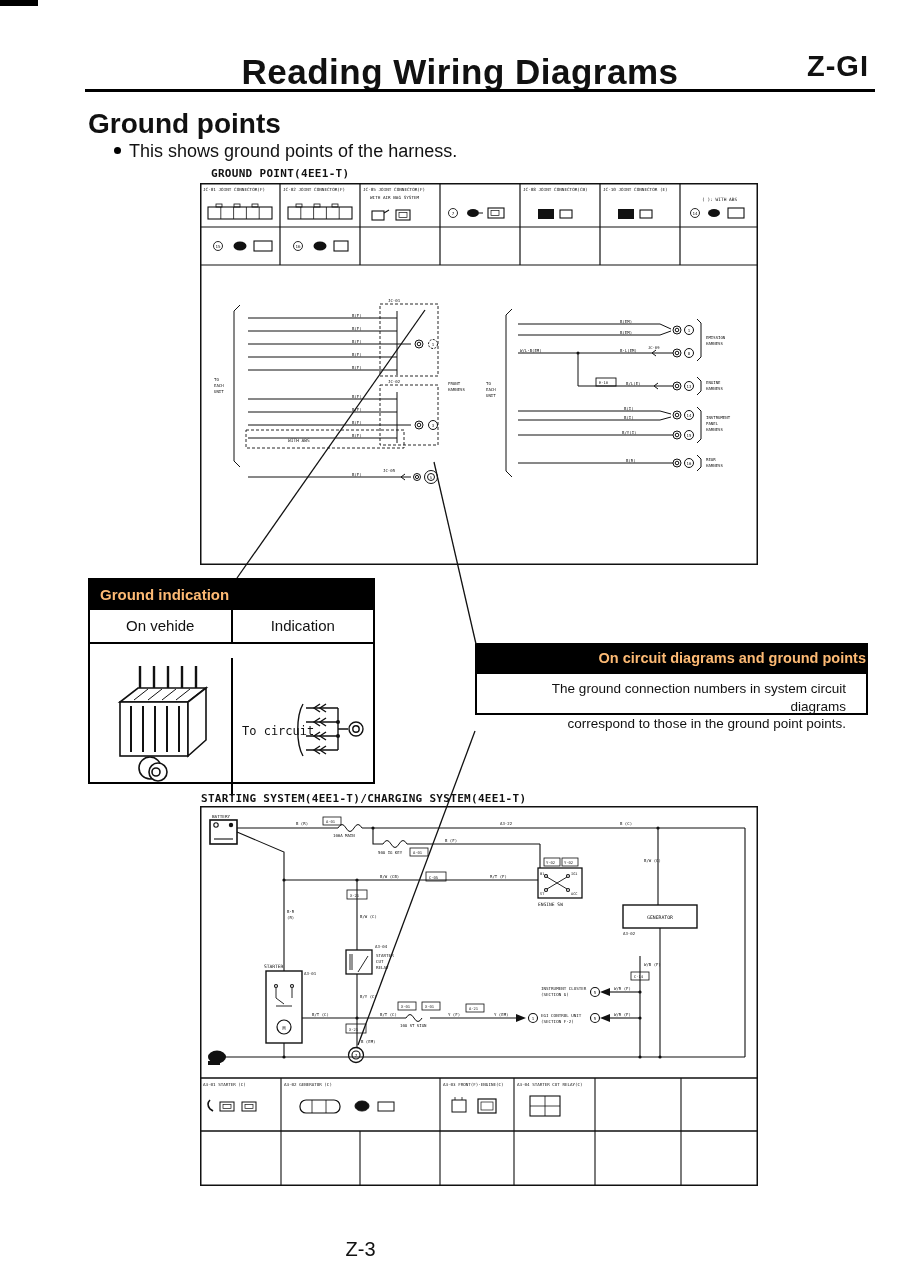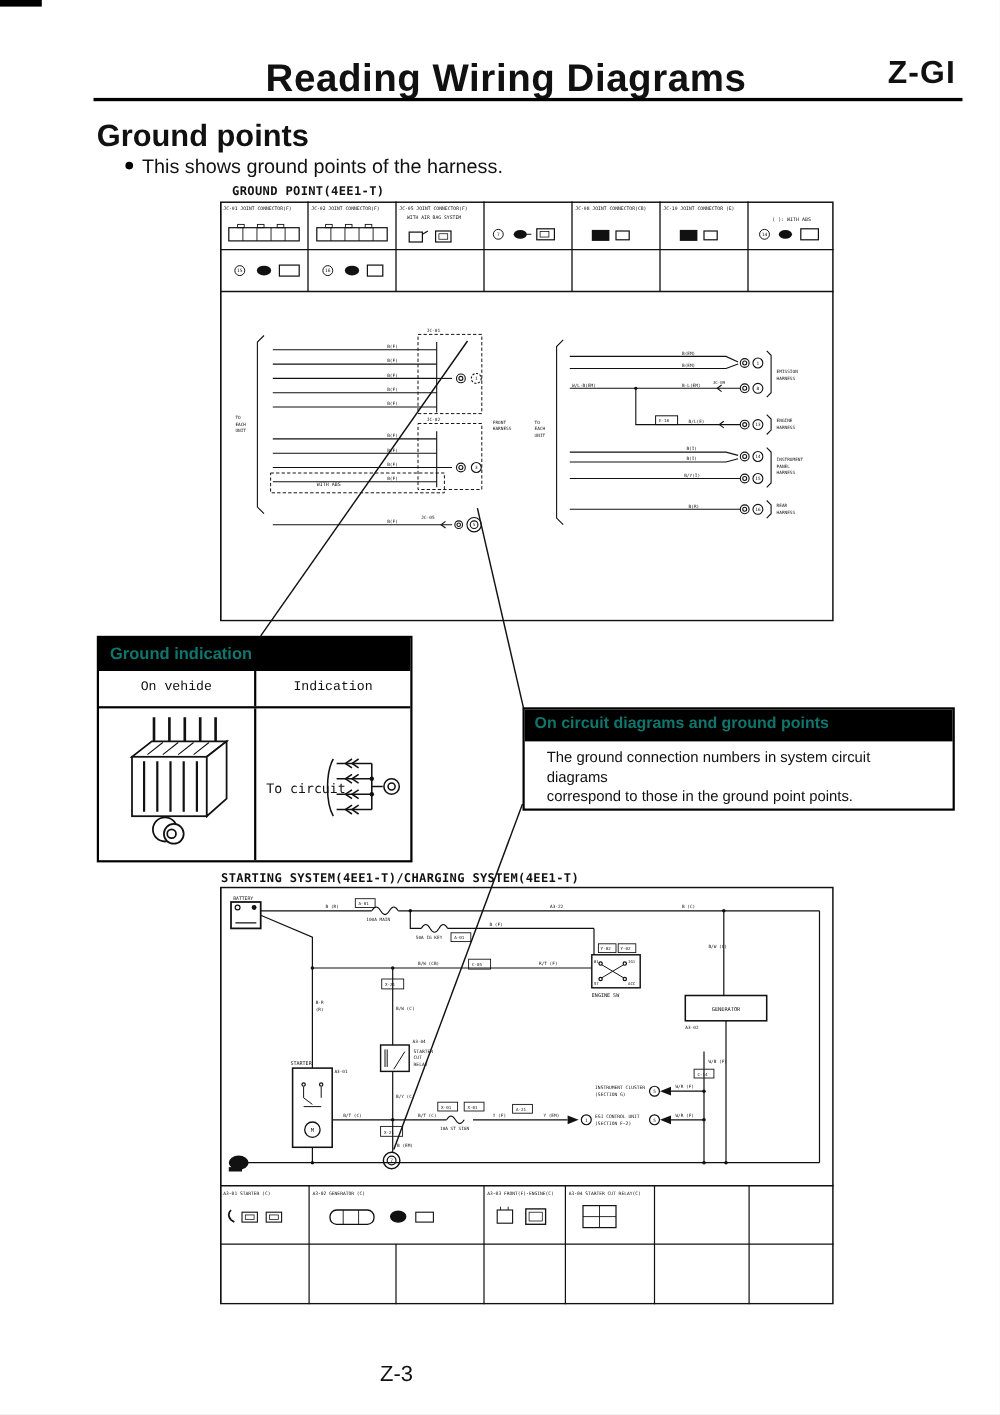--- a/index.html
+++ b/index.html
@@ -14,29 +14,29 @@
   
   #sec-title{left:88px;top:108px;font-size:28px;font-weight:bold;}
   #sec-bullet-dot{left:114px;top:147px;width:7px;height:7px;border-radius:50%;background:#000;}
   #sec-bullet{left:129px;top:141px;font-size:18px;}
   
   .diagcap{font-family:"DejaVu Sans Mono",monospace;font-size:11px;font-weight:bold;letter-spacing:.3px;}
   #gp-cap{left:211px;top:167px;}
   #ss-cap{left:201px;top:792px;}
   
   .callout{border:2px solid #000;background:#fff;box-sizing:border-box;}
-  .callout .bar{background:#000;color:#0f766e;font-weight:bold;box-sizing:border-box;}
+  .callout .bar{background:#000;color:#fdba74;font-weight:bold;box-sizing:border-box;}
   #gi-box{left:88px;top:578px;width:287px;height:206px;}
   #gi-box .bar{height:30px;font-size:15px;padding:6px 0 0 10px;}
   #gi-head{display:flex;height:32px;border-bottom:2px solid #000;}
-  #gi-head div{flex:1;text-align:center;font-size:12px;padding-top:7px;box-sizing:border-box;font-family:Liberation Mono, monospace;}
+  #gi-head div{flex:1;text-align:center;font-size:15px;padding-top:7px;box-sizing:border-box;}
   #gi-head div:first-child{border-right:2px solid #000;}
-  #gi-body{position:relative;height:98px;}
+  #gi-body{position:relative;height:98px;margin-top:14px;}
   #gi-divider{position:absolute;left:141px;top:0;width:2px;height:138px;background:#000;}
-  #note-box{left:475px;top:643px;width:393px;height:94px;}
+  #note-box{left:475px;top:643px;width:393px;height:72px;text-align:right;}
   #note-box .bar{height:29px;font-size:14.5px;padding:5px 0 0 9px;}
   #note-body{font-size:13.5px;line-height:1.3;padding:6px 20px;}
   
   #footer{left:0;top:1238px;width:721px;text-align:center;font-size:20px;}
   svg{display:block;}
   svg text{font-family:"DejaVu Sans Mono",monospace;fill:#111;}
   .ln{stroke:#111;fill:none;}
 </style>
 </head>
 <body>

